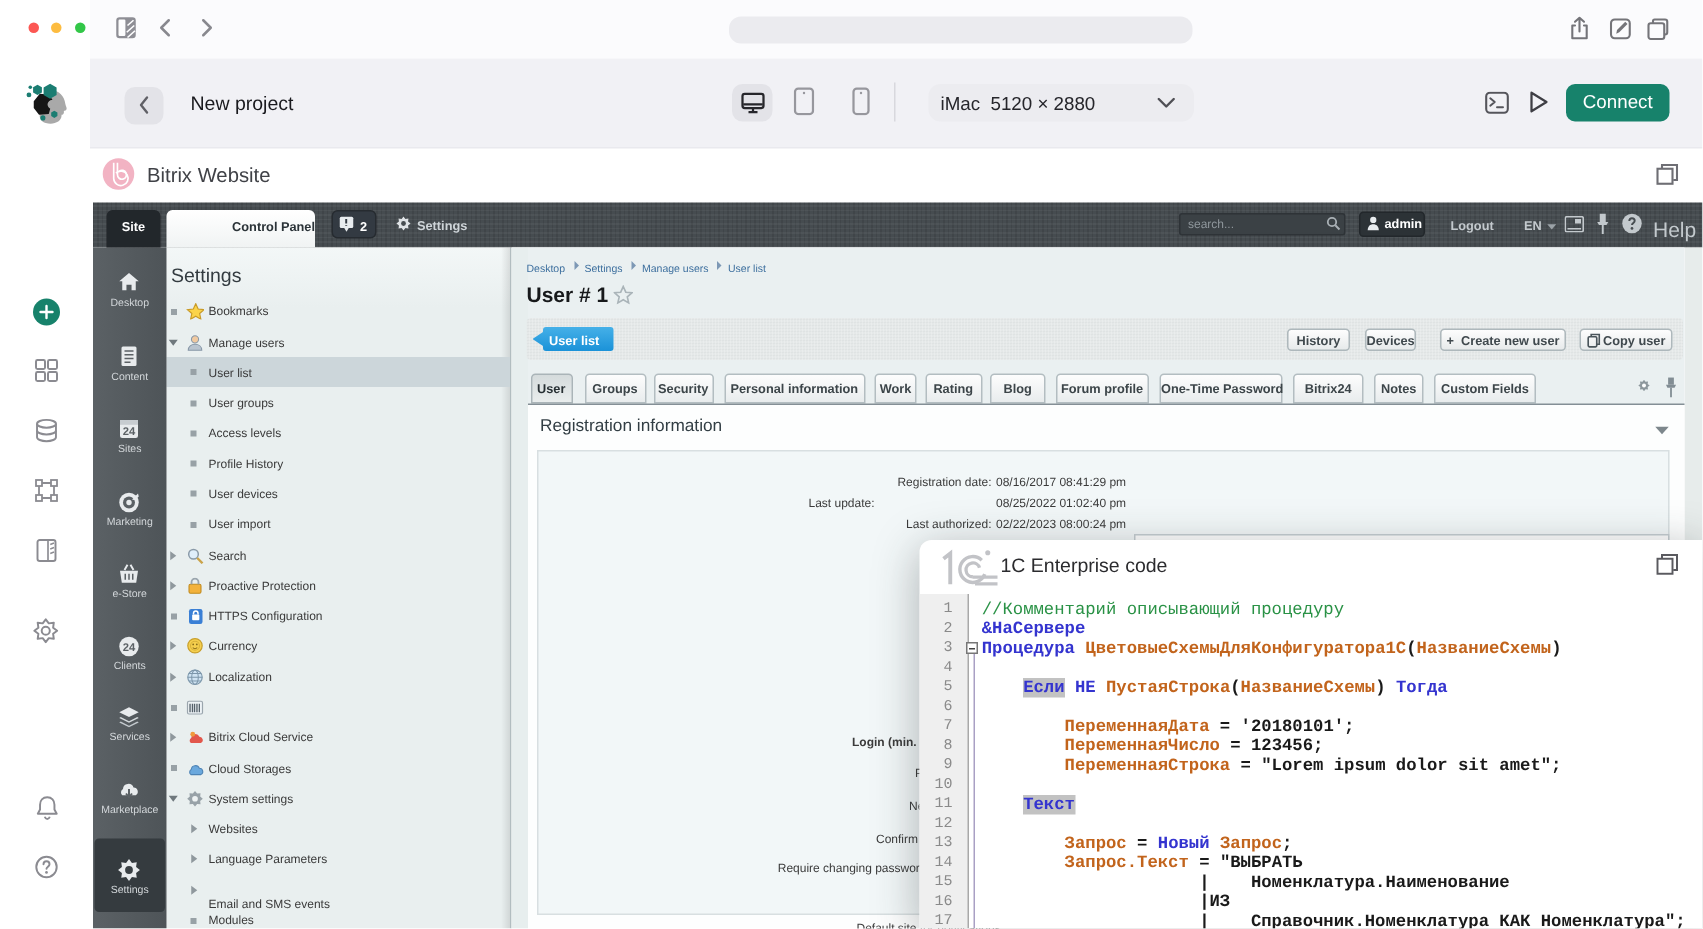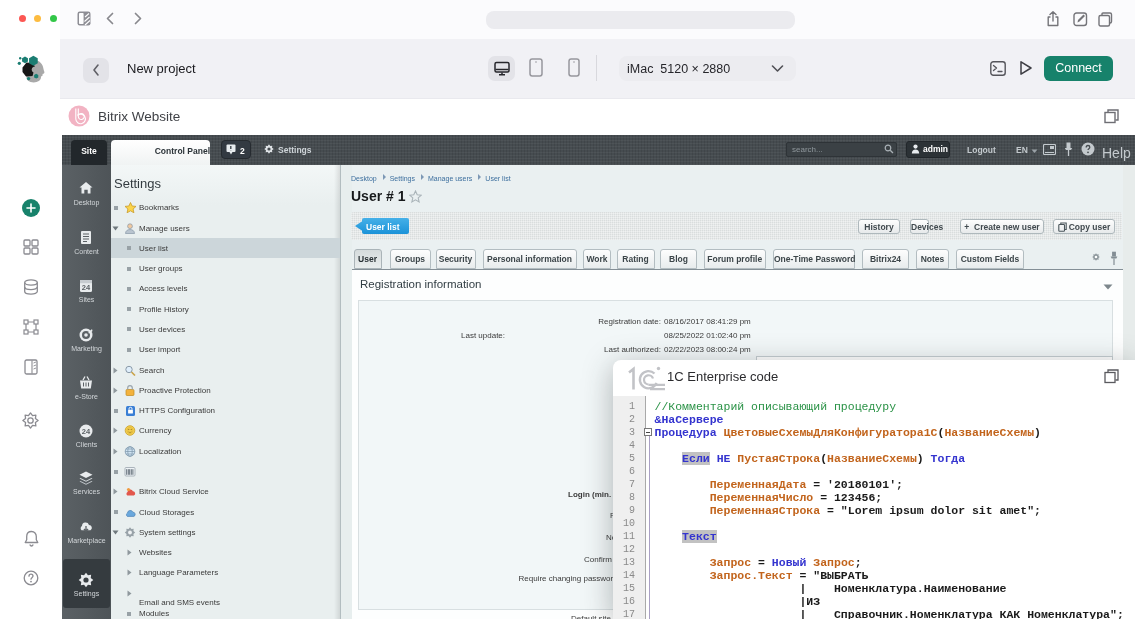--- a/index.html
+++ b/index.html
@@ -386,21 +386,21 @@
 <div class="abs" style="left:351px;top:174px;font-size:7px;color:#3d6f9e;z-index:2">Desktop<span class="bcsep" style="margin:0 4px 1px 6px"></span>Settings<span class="bcsep" style="margin:0 4px 1px 6px"></span>Manage users<span class="bcsep" style="margin:0 4px 1px 6px"></span>User list</div>
 <div class="abs" style="left:351px;top:188px;font-size:14px;font-weight:bold;color:#17191b;z-index:2">User # 1</div>
 <svg class="abs" style="left:409px;top:190px;z-index:2" width="13" height="13" viewBox="0 0 13 13">
     <path d="M6.5 1 L8.2 4.8 L12.3 5.2 L9.2 7.9 L10.1 11.9 L6.5 9.8 L2.9 11.9 L3.8 7.9 L0.7 5.2 L4.8 4.8 Z" fill="none" stroke="#aab4b9" stroke-width="1.1"></path>
   </svg>
 <div class="abs" style="left:351px;top:212px;width:771px;height:28px;border-radius:3px;background:#d9dddd;background-image:linear-gradient(45deg, rgba(255,255,255,.34) 25%, transparent 25%, transparent 75%, rgba(255,255,255,.34) 75%), linear-gradient(45deg, transparent 25%, rgba(255,255,255,.34) 25%, rgba(255,255,255,.34) 75%, transparent 75%);background-size:2px 2px;background-position:0 0, 1px 1px;z-index:1"></div>
 <div class="abs" style="left:362px;top:218px;width:47px;height:16px;background:linear-gradient(180deg,#45b0e8,#1b92d8);border-radius:2px;z-index:2"></div>
 <div class="abs" style="left:355px;top:218px;width:12px;height:16px;background:linear-gradient(180deg,#45b0e8,#1b92d8);clip-path:polygon(100% 0, 100% 100%, 0 50%);z-index:2"></div>
 <div class="abs" style="left:366px;top:222px;font-size:8.5px;font-weight:bold;color:#fff;z-index:3">User list</div>
 <div class="abs tbtn" style="left:858px;top:218.5px;width:42px;line-height:14px;z-index:2">History</div>
-<div class="abs tbtn" style="left:910px;top:218.5px;width:19px;line-height:14px;z-index:2">Devices</div>
+<div class="abs tbtn" style="left:910px;top:218.5px;width:34px;line-height:14px;z-index:2">Devices</div>
 <div class="abs tbtn" style="left:960px;top:218.5px;width:84px;line-height:14px;z-index:2"><span style="font-weight:bold">+</span>&nbsp; Create new user</div>
 <div class="abs tbtn" style="left:1053px;top:218.5px;width:62px;line-height:14px;z-index:2"><svg style="vertical-align:-2px;margin-right:2px" width="9" height="10" viewBox="0 0 9 10">
       <rect x="0.8" y="2.5" width="5.7" height="6.7" rx="0.8" fill="none" stroke="#4a555b" stroke-width="1.1"></rect>
       <path d="M2.8 2.5 V1 H8.2 V7.5 H6.5" fill="none" stroke="#4a555b" stroke-width="1.1"></path>
     </svg>Copy user</div>
 <div class="abs" style="left:351.5px;top:268.5px;width:771px;height:1px;background:#848f96;z-index:2"></div>
 <div class="abs tab" style="left:353.5px;top:248.5px;width:28px;height:20px;background:linear-gradient(180deg,#d5dbdc,#e9eded);border:1px solid #aab4b8;line-height:19px;color:#272f33;z-index:1">User</div>
 <div class="abs tab" style="left:389.5px;top:248.5px;width:41px;height:20px;line-height:19px;z-index:1">Groups</div>
 <div class="abs tab" style="left:435.5px;top:248.5px;width:40px;height:20px;line-height:19px;z-index:1">Security</div>
 <div class="abs tab" style="left:482.5px;top:248.5px;width:94px;height:20px;line-height:19px;z-index:1">Personal information</div>
@@ -421,21 +421,21 @@
     <path d="M0.8 6.5 H9.2 L8 9 H2 Z" fill="#828d94"></path>
     <path d="M5 9 V17" stroke="#828d94" stroke-width="1.5"></path>
   </svg>
 <div class="abs" style="left:360px;top:278px;font-size:11.5px;color:#323e44;z-index:1">Registration information</div>
 <svg class="abs" style="left:1103px;top:284px;z-index:1" width="10" height="6" viewBox="0 0 10 6">
     <path d="M0.5 0.5 H9.5 L5 5.5 Z" fill="#7d878c"></path>
   </svg>
 <div class="abs" style="left:358px;top:300px;width:755px;height:310px;background:#f2f7f8;border:1px solid #d8dfe1;z-index:1"></div>
 <div class="lbl" style="left:461px;top:316.5px;width:200px;text-align:right;z-index:1">Registration date:</div>
 <div class="lbl" style="left:664px;top:316.5px;z-index:1">08/16/2017 08:41:29 pm</div>
-<div class="lbl" style="left:461px;top:330.8px;width:200px;text-align:left;z-index:1">Last update:</div>
+<div class="lbl" style="left:461px;top:330.8px;width:200px;text-align:center;z-index:1">Last update:</div>
 <div class="lbl" style="left:664px;top:330.8px;z-index:1">08/25/2022 01:02:40 pm</div>
 <div class="lbl" style="left:461px;top:345.1px;width:200px;text-align:right;z-index:1">Last authorized:</div>
 <div class="lbl" style="left:664px;top:345.1px;z-index:1">02/22/2023 08:00:24 pm</div>
 <div class="abs" style="left:756px;top:356px;width:357px;height:10px;background:#fff;border:1px solid #c5cdd1;z-index:1"></div>
 <div class="lbl" style="left:568px;top:489.5px;font-weight:bold;z-index:1">Login (min. 3 characters):</div>
 <div class="lbl" style="left:610px;top:510.5px;font-weight:normal;z-index:1">Password:</div>
 <div class="lbl" style="left:606px;top:532.5px;font-weight:normal;z-index:1">New password:</div>
 <div class="lbl" style="left:584px;top:554.5px;font-weight:normal;z-index:1">Confirm new password:</div>
 <div class="lbl" style="left:518.5px;top:573.5px;font-weight:normal;z-index:1">Require changing password on first logon</div>
 <div class="lbl" style="left:571px;top:614px;font-weight:normal;z-index:1">Default site for notifications:</div>

